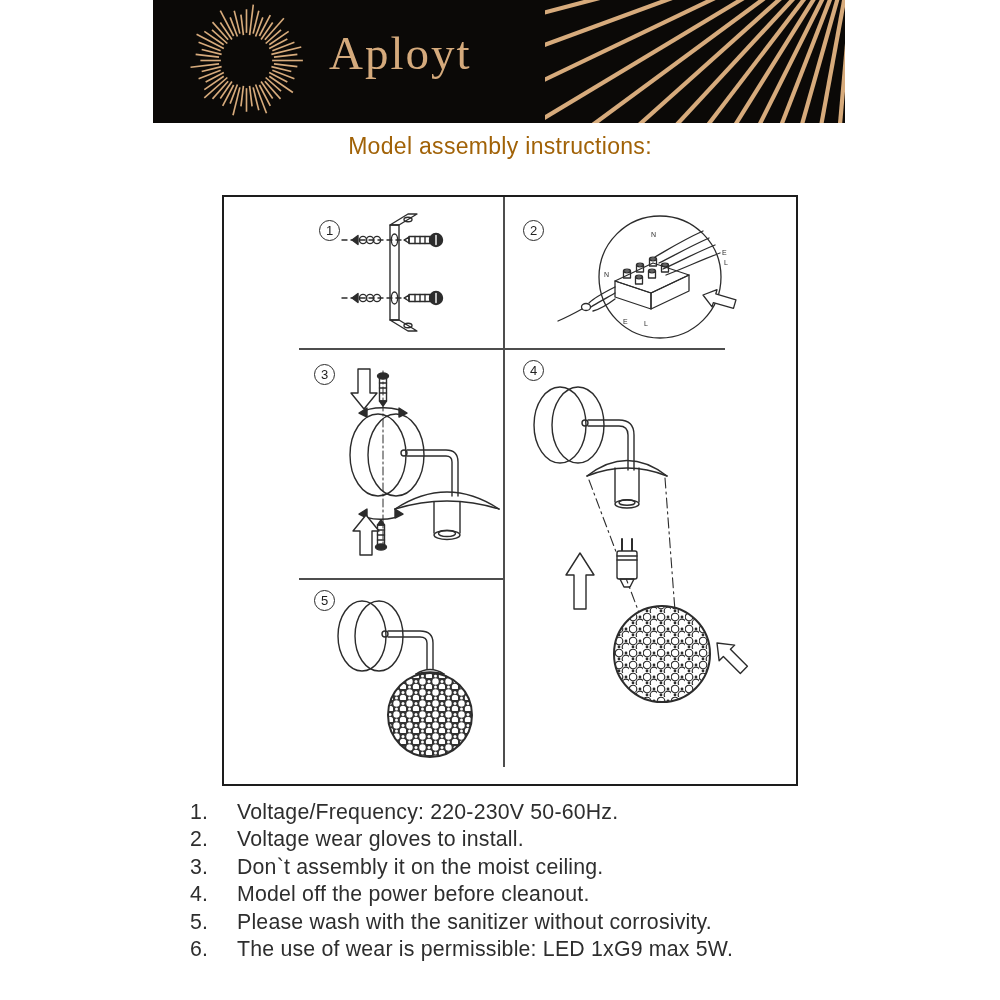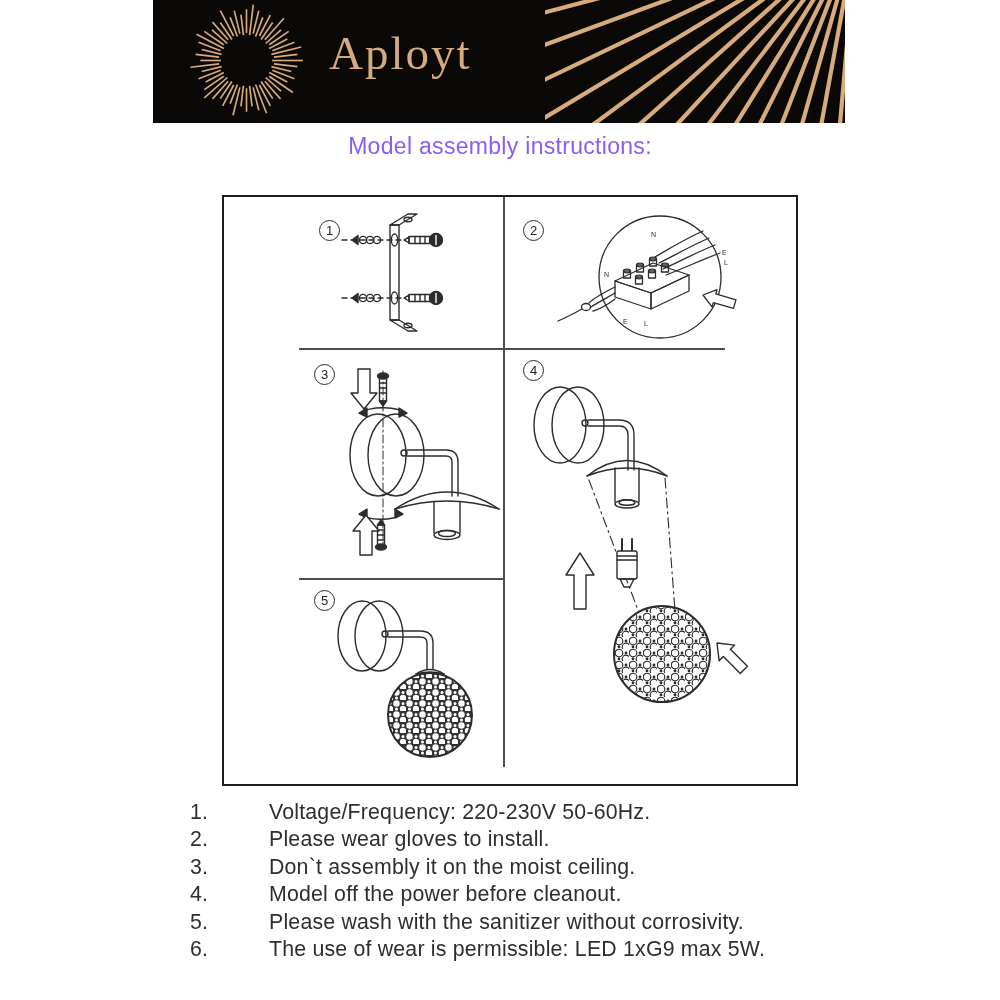--- a/index.html
+++ b/index.html
@@ -8,21 +8,21 @@
 
   
   .banner{position:absolute;left:153px;top:0;width:692px;height:123px;background:#0b0907;overflow:hidden;}
   .logo{position:absolute;left:32px;top:-1px;width:123px;height:123px;}
   .brand{position:absolute;left:176px;top:26px;font-family:"Liberation Serif", serif;
          font-weight:400;font-size:47px;letter-spacing:2px;color:#d5aa7c;}
   .fan{position:absolute;right:0;top:0;width:300px;height:123px;}
 
   
   .title-block{position:absolute;left:0;top:133px;width:1000px;text-align:center;
-               font-size:23px;line-height:27px;color:#8b5cf6;letter-spacing:.3px;}
+               font-size:23px;line-height:27px;color:#a16207;letter-spacing:.3px;}
 
   
   .diagram{position:absolute;left:222px;top:195px;width:576px;height:591px;
            border:2px solid #1d1d1d;background:#fff;box-sizing:border-box;}
   .vline{position:absolute;left:279px;top:0;width:2px;height:570px;background:#4d4d4d;}
   .hline1{position:absolute;left:75px;top:151px;width:426px;height:2px;background:#4d4d4d;}
   .hline2{position:absolute;left:75px;top:381px;width:205px;height:2px;background:#4d4d4d;}
   .panel{position:absolute;}
   .panel>svg{position:absolute;left:0;top:0;}
   .p1{left:0;top:0;width:279px;height:152px;}
@@ -34,21 +34,21 @@
         display:flex;align-items:center;justify-content:center;font-size:13px;color:#222;z-index:2;
         background:#fff;}
   .st1{left:95px;top:23px;} .st2{left:20px;top:23px;} .st3{left:90px;top:15px;}
   .st4{left:20px;top:11px;} .st5{left:90px;top:11px;}
 
   
   .instructions{position:absolute;left:190px;top:799px;width:640px;font-size:21.3px;
                 line-height:27.4px;color:#2e2e2e;letter-spacing:.2px;}
   .inst-row{display:flex;}
   .inst-num{width:47px;flex:0 0 47px;}
-  .inst-text{flex:1;margin-left:32px;}
+  .inst-text{flex:1;}
 
   svg text{font-family:"Liberation Sans", sans-serif;}
 </style>
 </head>
 <body>
 
 <div class="page">
 
   <header class="banner">
     <svg class="logo" viewBox="0 0 120 120">
@@ -349,21 +349,21 @@
     </div>
   </div>
 
   <div class="instructions">
     <div class="inst-row">
       <span class="inst-num">1.</span>
       <span class="inst-text">Voltage/Frequency: 220-230V 50-60Hz.</span>
     </div>
     <div class="inst-row">
       <span class="inst-num">2.</span>
-      <span class="inst-text">Please wear gloves to install.</span>
+      <span class="inst-text">Voltage wear gloves to install.</span>
     </div>
     <div class="inst-row">
       <span class="inst-num">3.</span>
       <span class="inst-text">Don`t assembly it on the moist ceiling.</span>
     </div>
     <div class="inst-row">
       <span class="inst-num">4.</span>
       <span class="inst-text">Model off the power before cleanout.</span>
     </div>
     <div class="inst-row">

